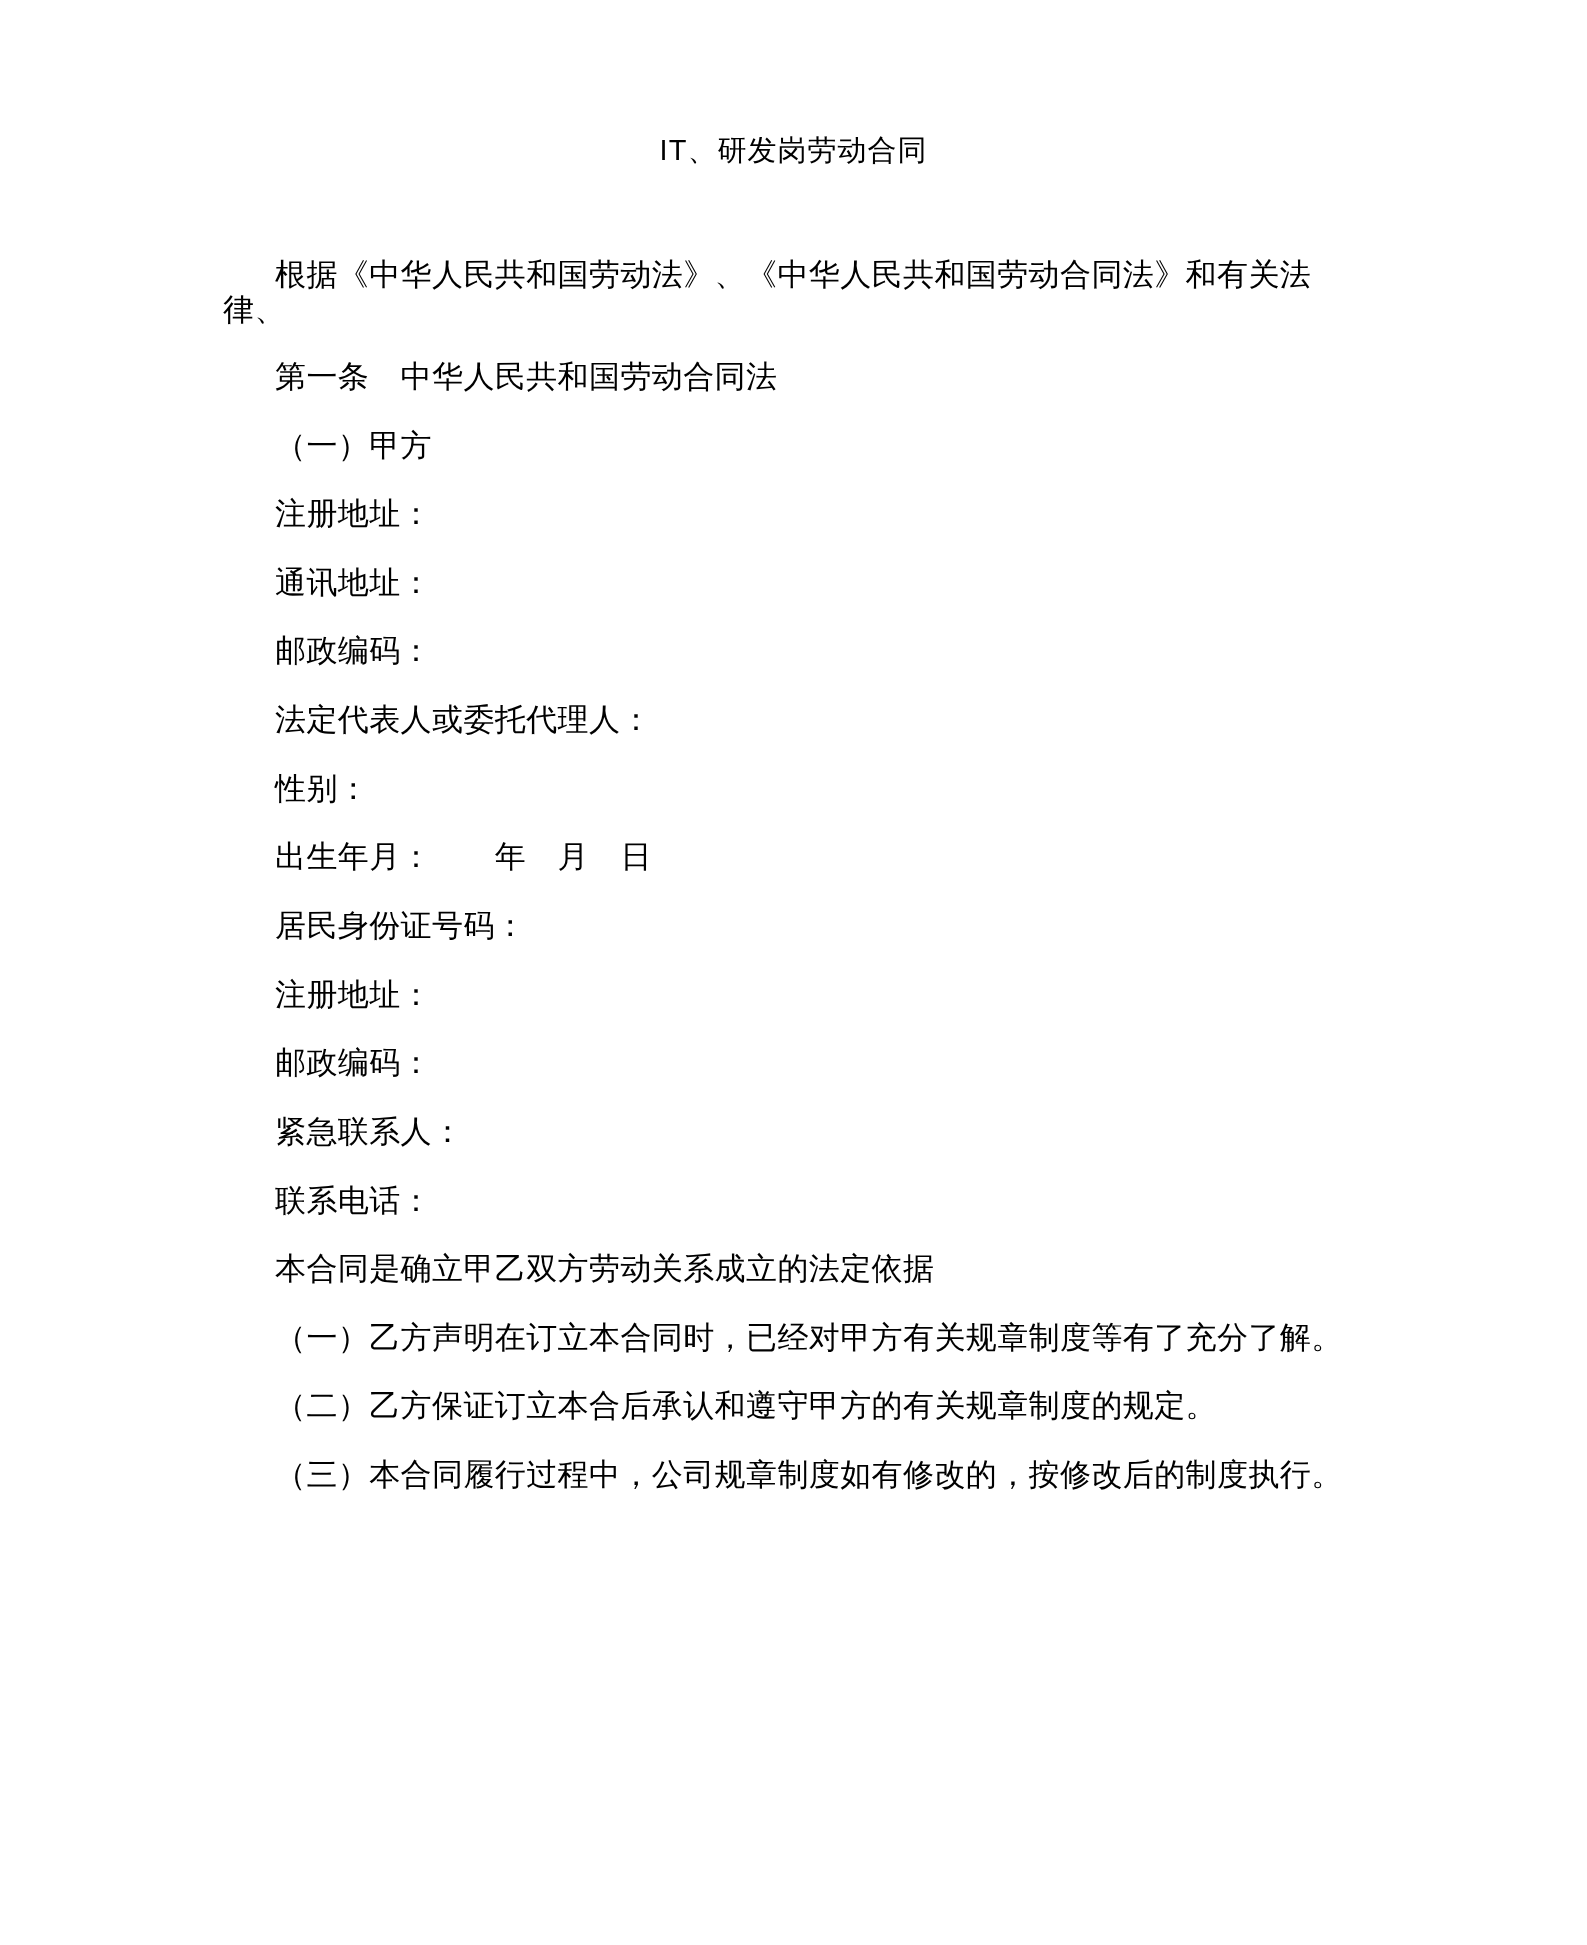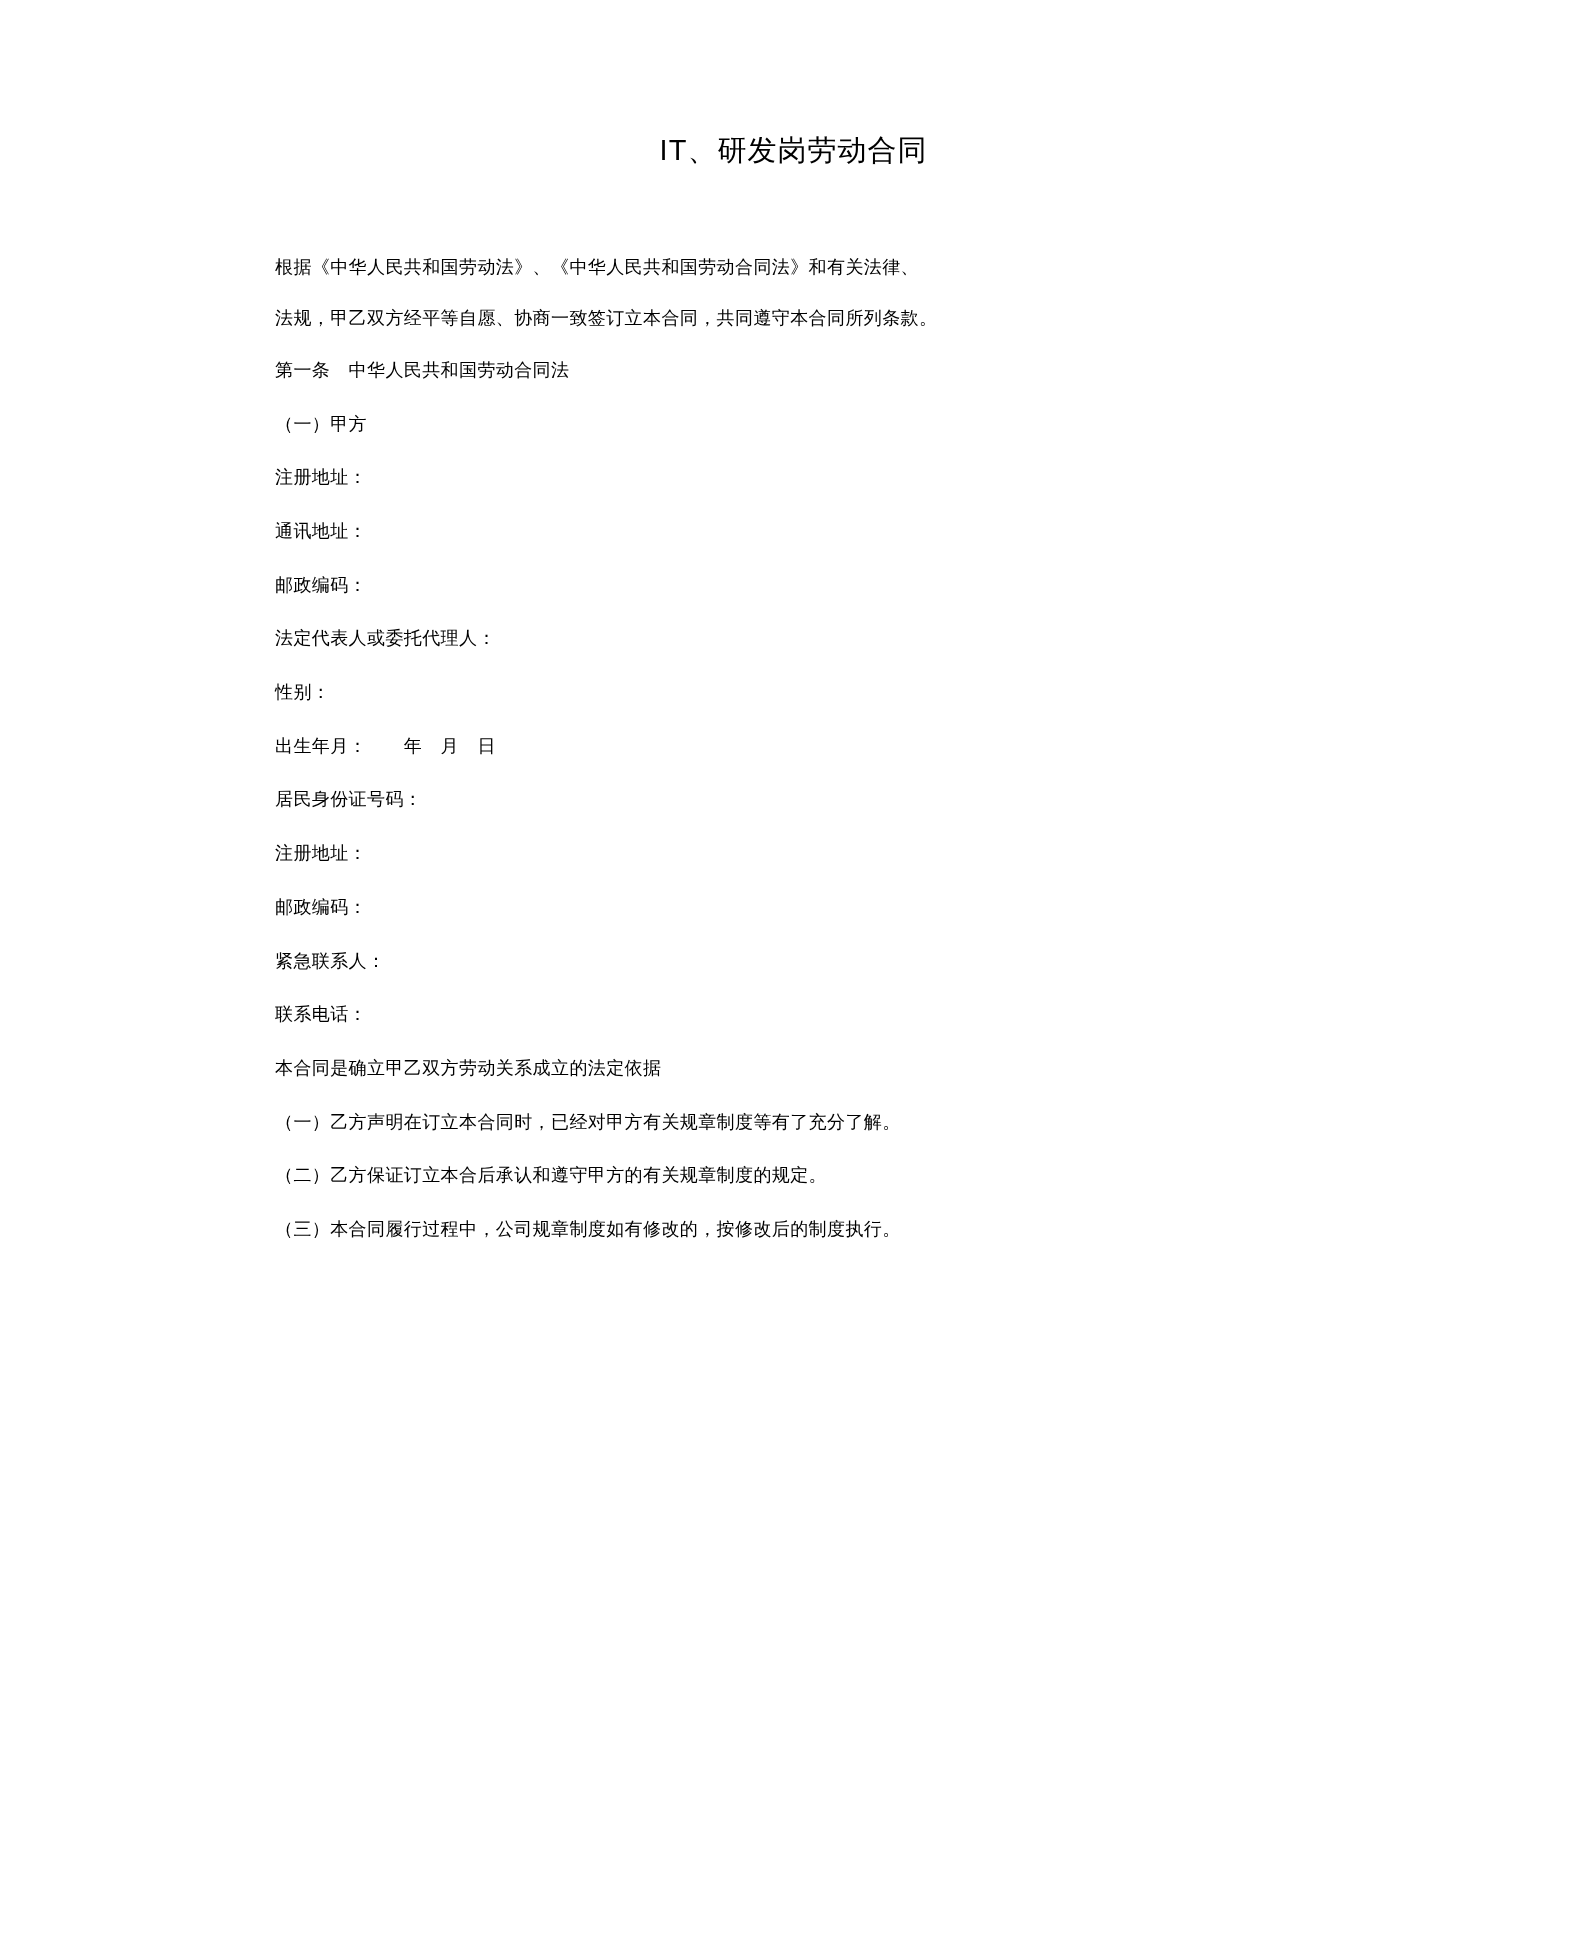--- a/index.html
+++ b/index.html
@@ -27,41 +27,40 @@
     font-weight: 400;
     letter-spacing: 1px;
     margin: 0;
     padding-top: 18px;
     line-height: 1.4;
   }
   .body-block {
     margin-top: 86px;
   }
   .para {
-    font-size: 18px;
+    font-size: 31px;
     line-height: 1.15;
     margin: 0 0 33px 0;
     text-indent: 52px;
     letter-spacing: 0.4px;
     white-space: pre-wrap;
   }
   .para.intro {
     margin-bottom: 31px;
   }
 </style>
 </head>
 <body>
 
 <div class="page">
 
   <h1 class="doc-title">IT、研发岗劳动合同</h1>
 
   <div class="body-block">
     <p class="para intro">根据《中华人民共和国劳动法》、《中华人民共和国劳动合同法》和有关法律、</p>
-    <p class="para intro">法规，甲乙双方经平等自愿、协商一致签订立本合同，共同遵守本合同所列条款。</p>
     <p class="para">第一条　中华人民共和国劳动合同法</p>
     <p class="para">（一）甲方</p>
     <p class="para">注册地址：</p>
     <p class="para">通讯地址：</p>
     <p class="para">邮政编码：</p>
     <p class="para">法定代表人或委托代理人：</p>
     <p class="para">性别：</p>
     <p class="para">出生年月：　　年　月　日</p>
     <p class="para">居民身份证号码：</p>
     <p class="para">注册地址：</p>

